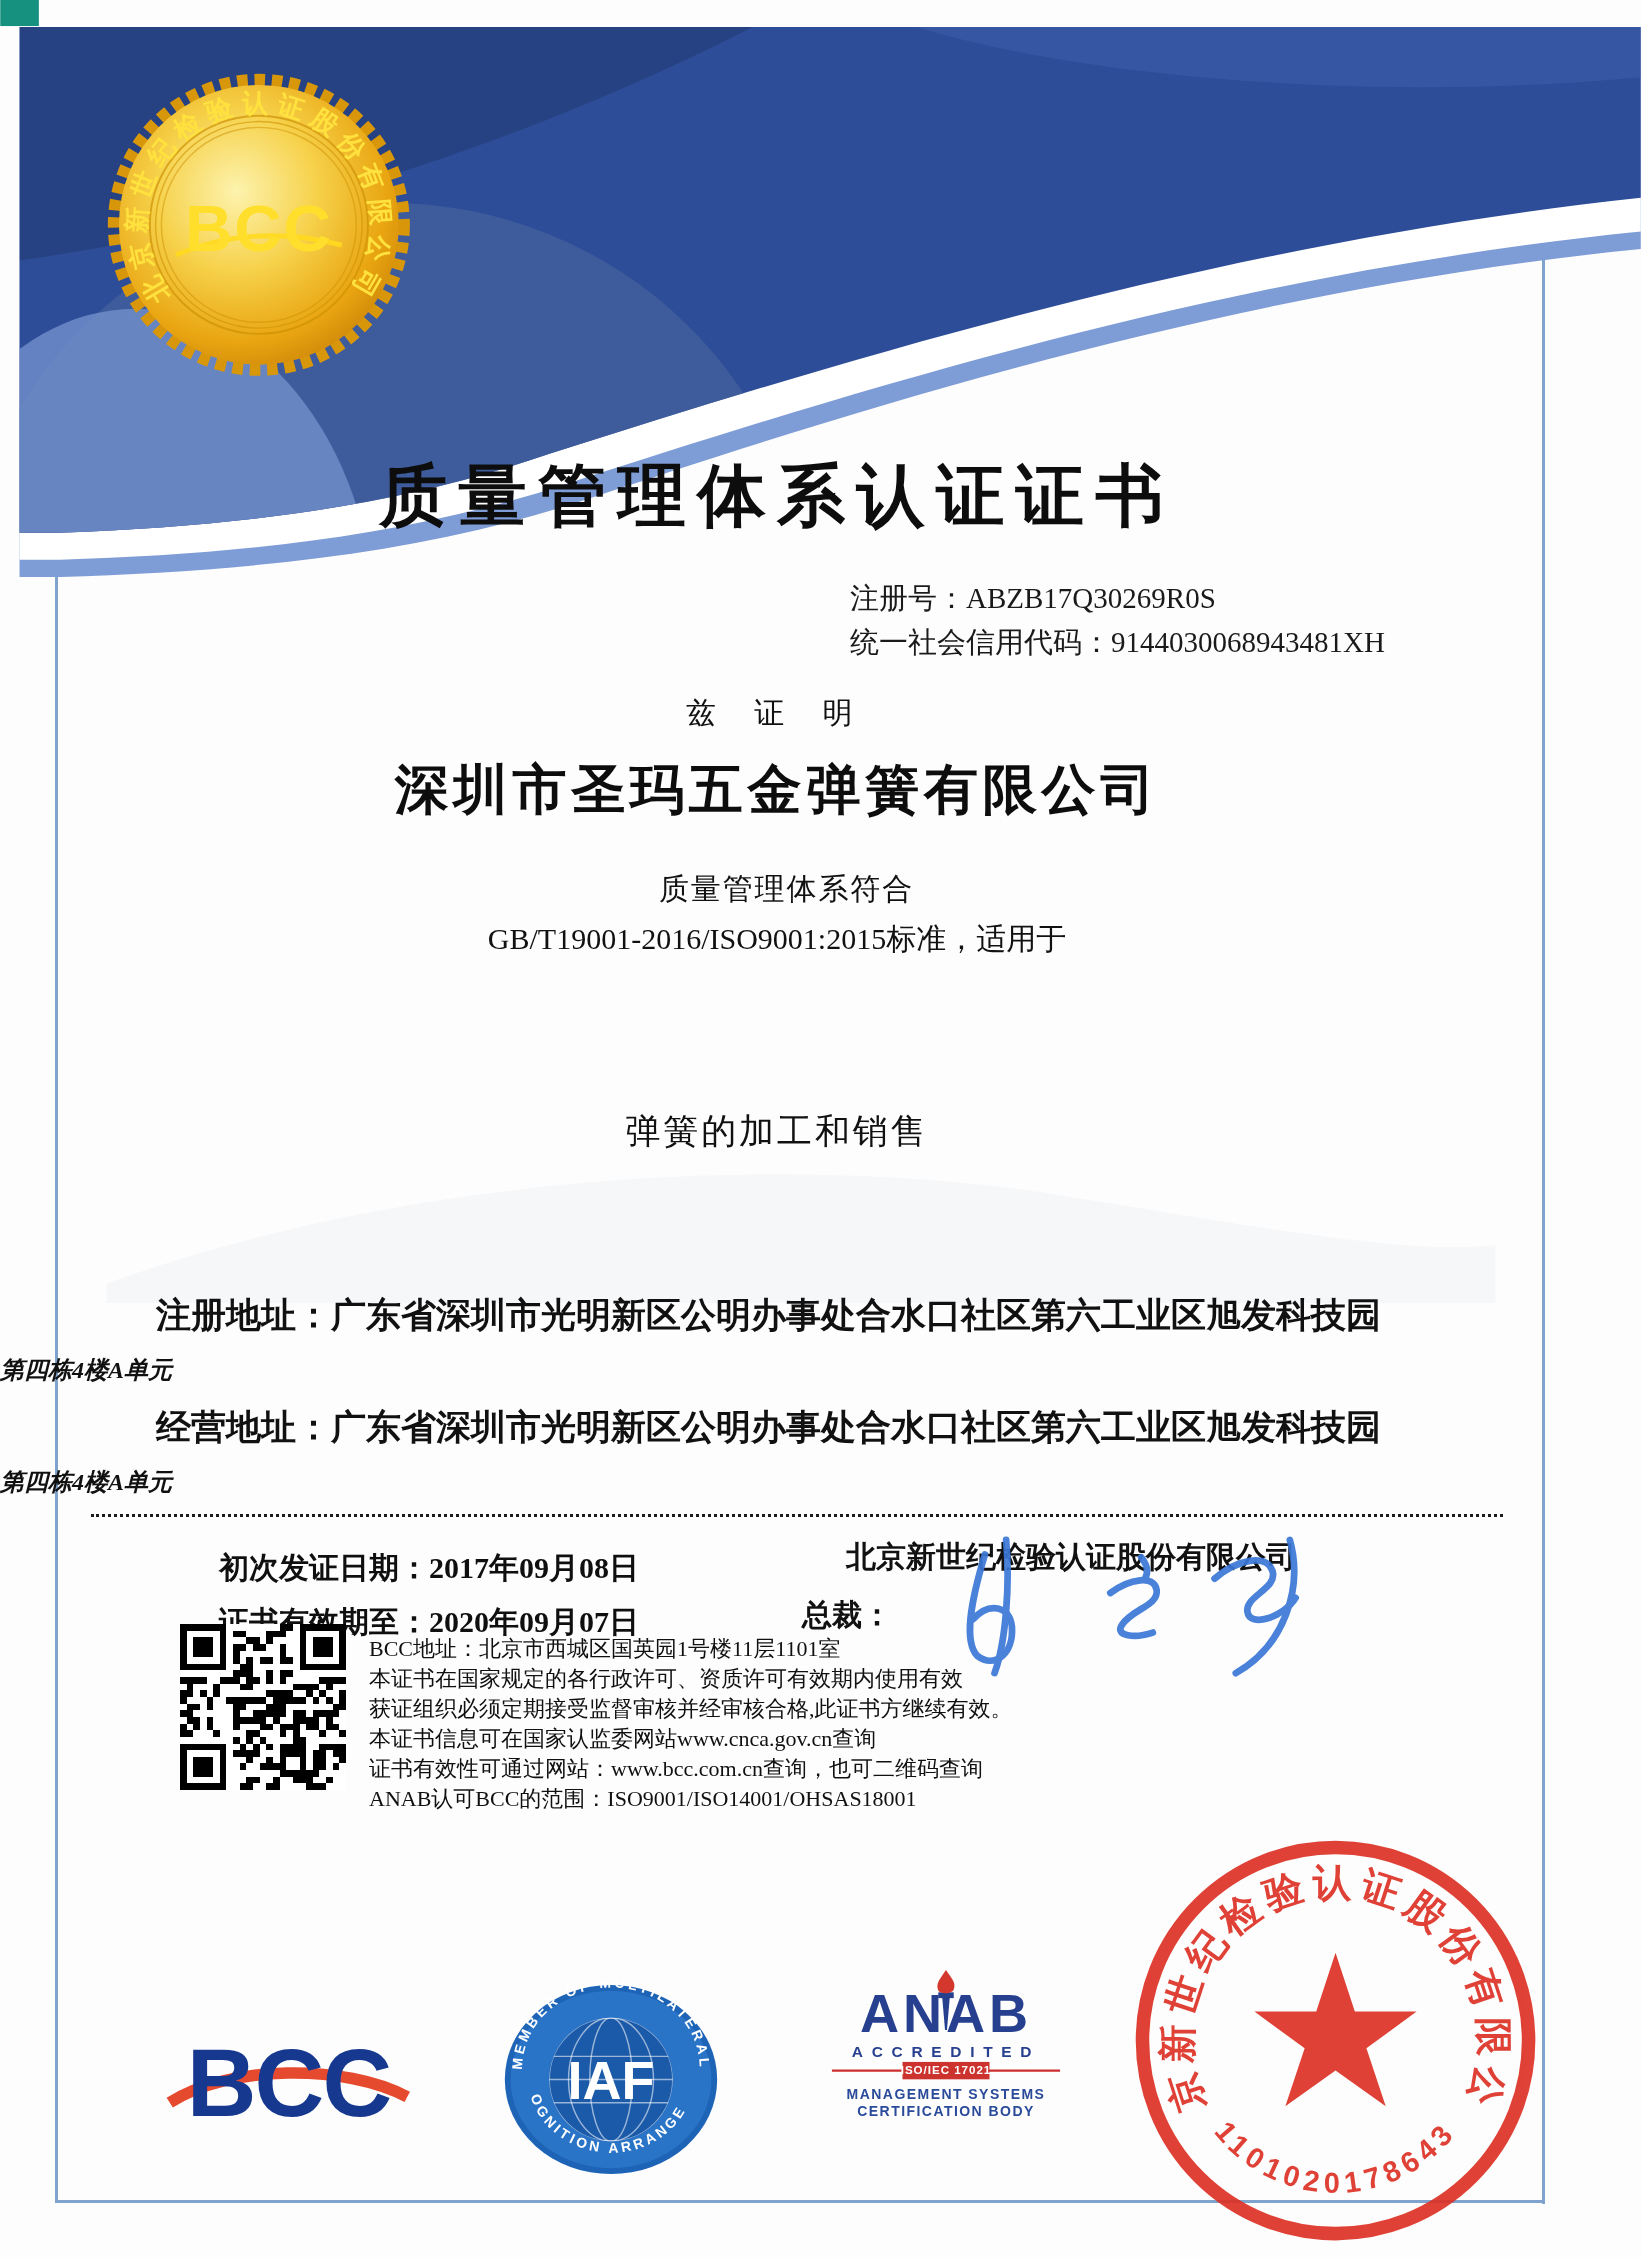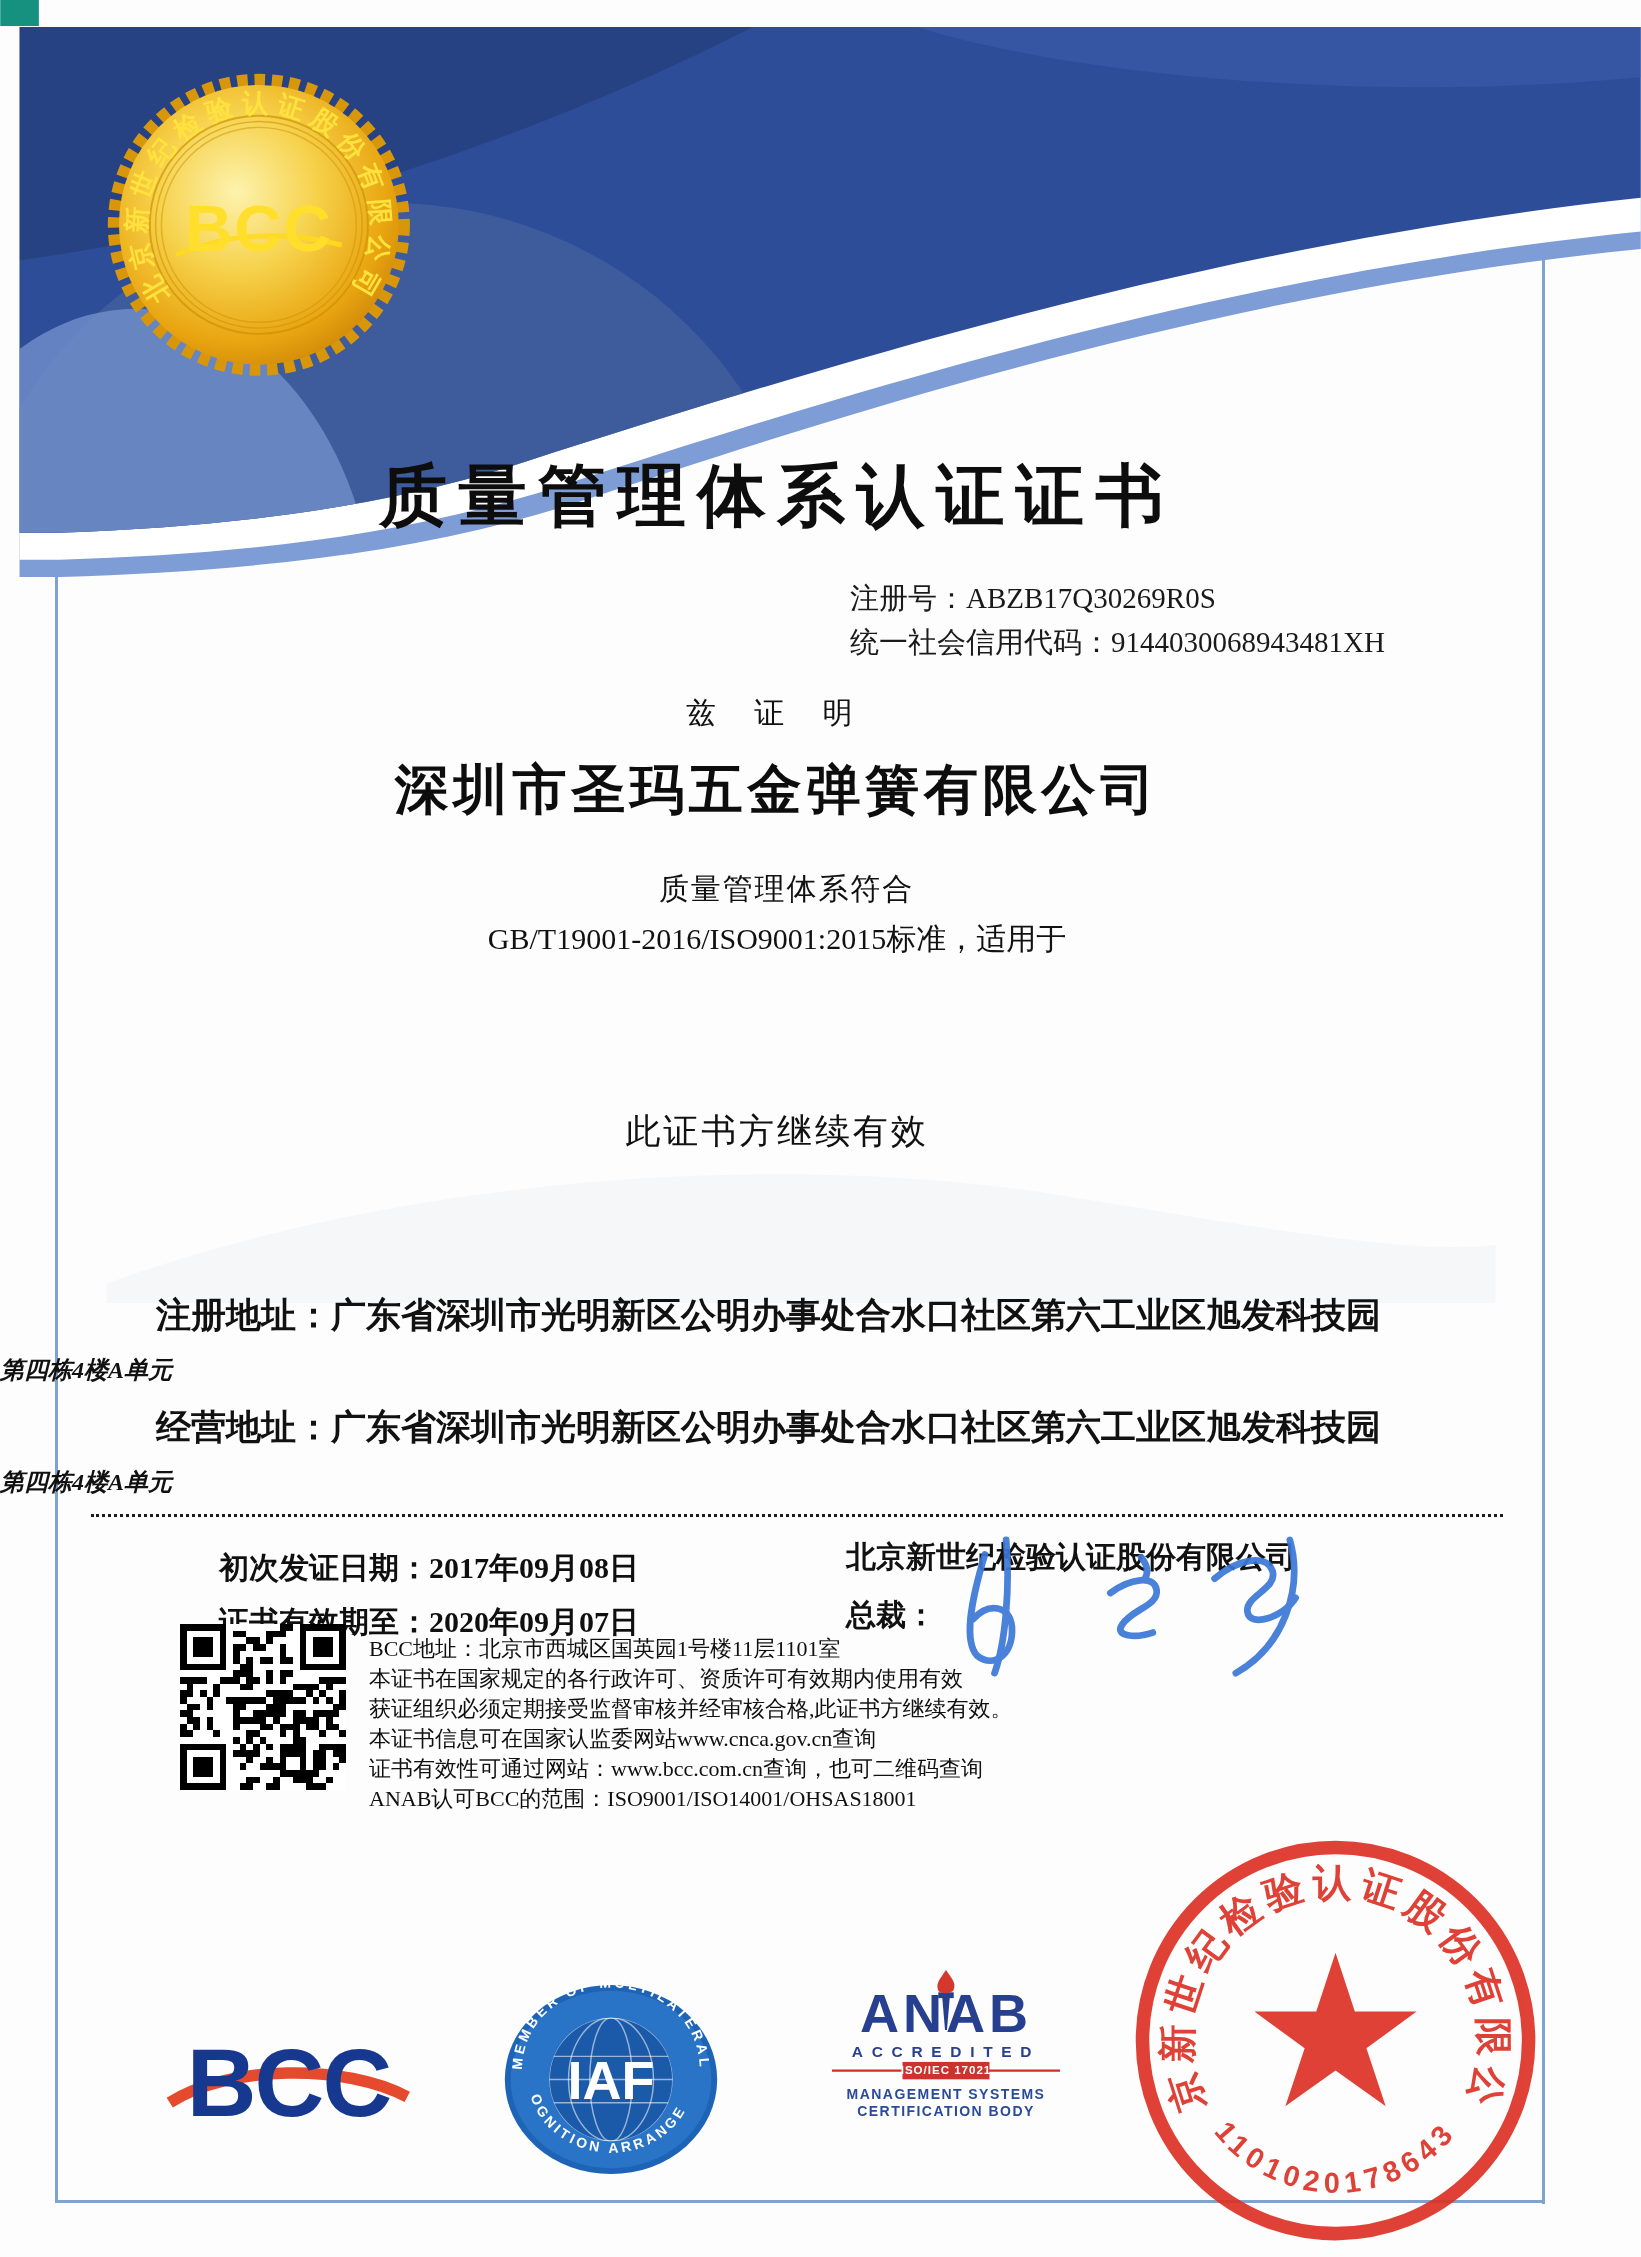--- a/index.html
+++ b/index.html
@@ -26,21 +26,21 @@
   .scope{top:1091px;font-size:35px;letter-spacing:2.9px;}
 
   .addr-line1{left:156px;right:87px;font-size:35px;font-weight:700;white-space:nowrap;}
   .addr-line2{left:0;right:87px;text-align:left;font-size:24px;font-weight:700;font-style:italic;}
   .a1l1{top:1292px;} .a1l2{top:1354px;} .a2l1{top:1404px;} .a2l2{top:1466px;}
 
   .dotted{left:91px;top:1514px;width:1412px;border-top:3.9px dotted #1c1c1c;height:0;}
 
   .dates{left:219px;top:1541px;font-size:30px;font-weight:700;line-height:54px;color:#0f0f0f;}
   .issuer-name{left:846px;top:1537px;font-size:30px;font-weight:600;}
-  .president{left:846px;top:1595px;font-size:30px;font-weight:600;}
+  .president{left:802px;top:1595px;font-size:30px;font-weight:600;}
   .signature{left:917px;top:1511px;z-index:4;}
 
   .qr{left:180px;top:1624px;z-index:3;}
   .fineprint{left:369px;top:1634px;font-size:22px;line-height:30px;color:#101010;}
   .fineprint div{white-space:nowrap;}
 
   .logo-bcc{left:162px;top:2010px;}
   .logo-iaf{left:500px;top:1981px;}
   .logo-anab{left:830px;top:1970px;}
   .stamp{left:1128px;top:1833px;z-index:5;}
@@ -116,21 +116,21 @@
     <div><span>统一社会信用代码：</span><span>9144030068943481XH</span></div>
   </div>
 
   <div class="abs ctr certify">兹 证 明</div>
 
   <div class="abs ctr company">深圳市圣玛五金弹簧有限公司</div>
 
   <div class="abs ctr sysline1">质量管理体系符合</div>
   <div class="abs ctr sysline2">GB/T19001-2016/ISO9001:2015标准，适用于</div>
 
-  <div class="abs ctr scope">此证书方继续有效</div>
+  <div class="abs ctr scope">弹簧的加工和销售</div>
 
   <div class="abs addr-line1 a1l1"><span>注册地址：</span><span>广东省深圳市光明新区公明办事处合水口社区第六工业区旭发科技园</span></div>
   <div class="abs addr-line2 a1l2">第四栋4楼A单元</div>
   <div class="abs addr-line1 a2l1"><span>经营地址：</span><span>广东省深圳市光明新区公明办事处合水口社区第六工业区旭发科技园</span></div>
   <div class="abs addr-line2 a2l2">第四栋4楼A单元</div>
 
   <div class="abs dotted"></div>
 
   <div class="abs dates">
     <div><span>初次发证日期：</span><span>2017年09月08日</span></div>

